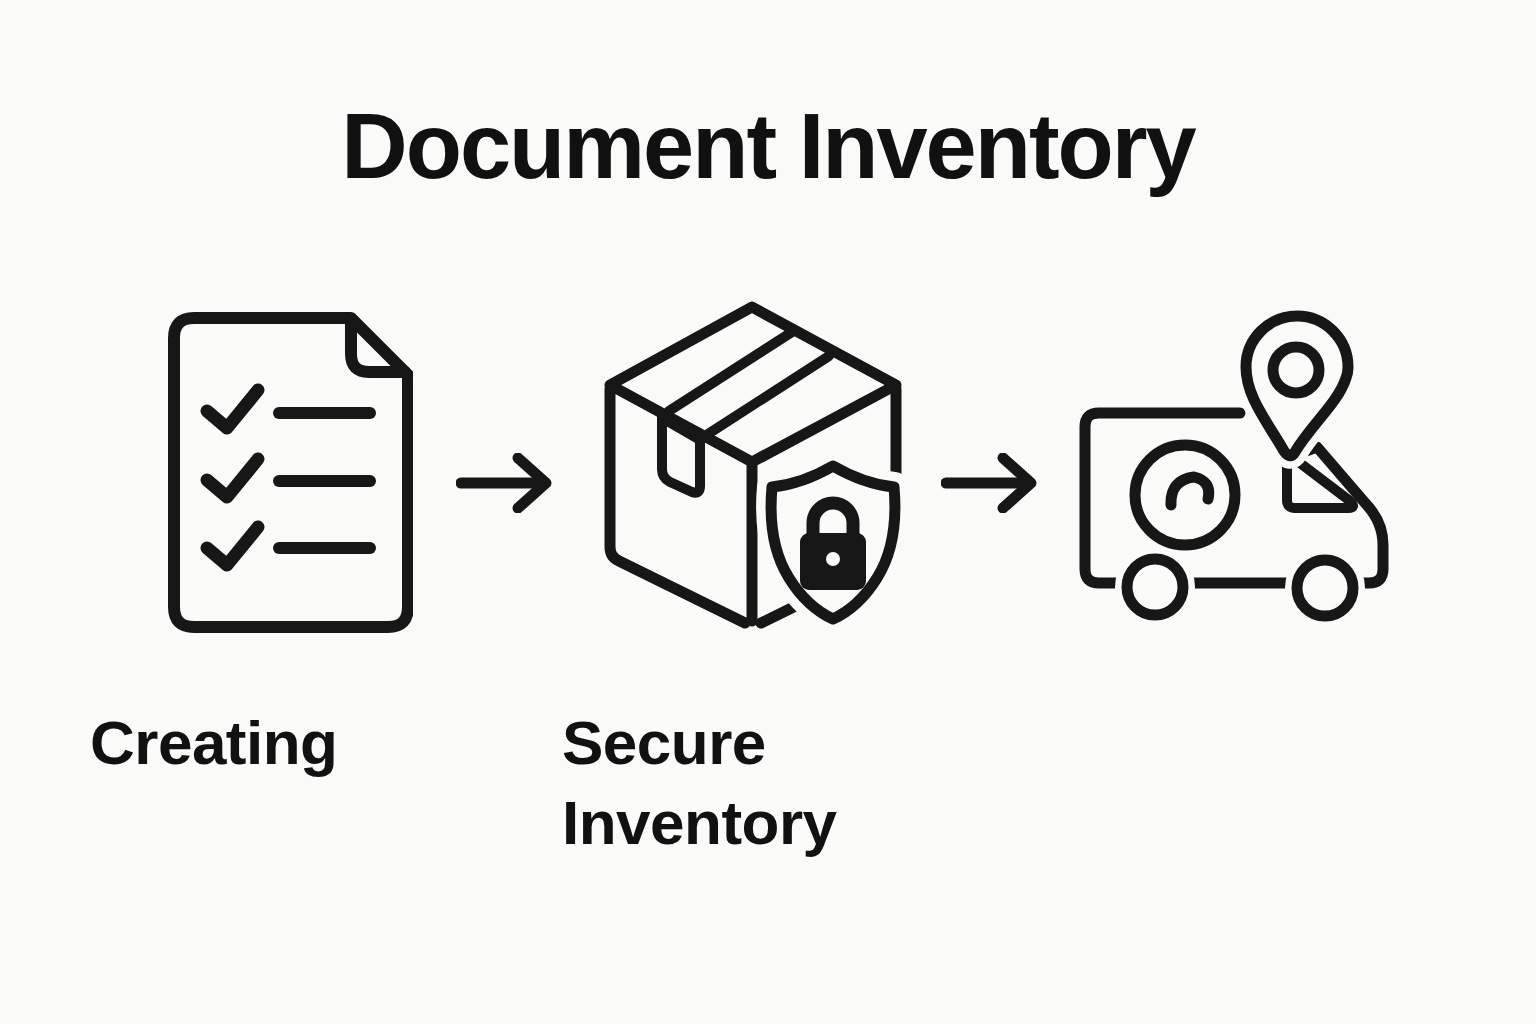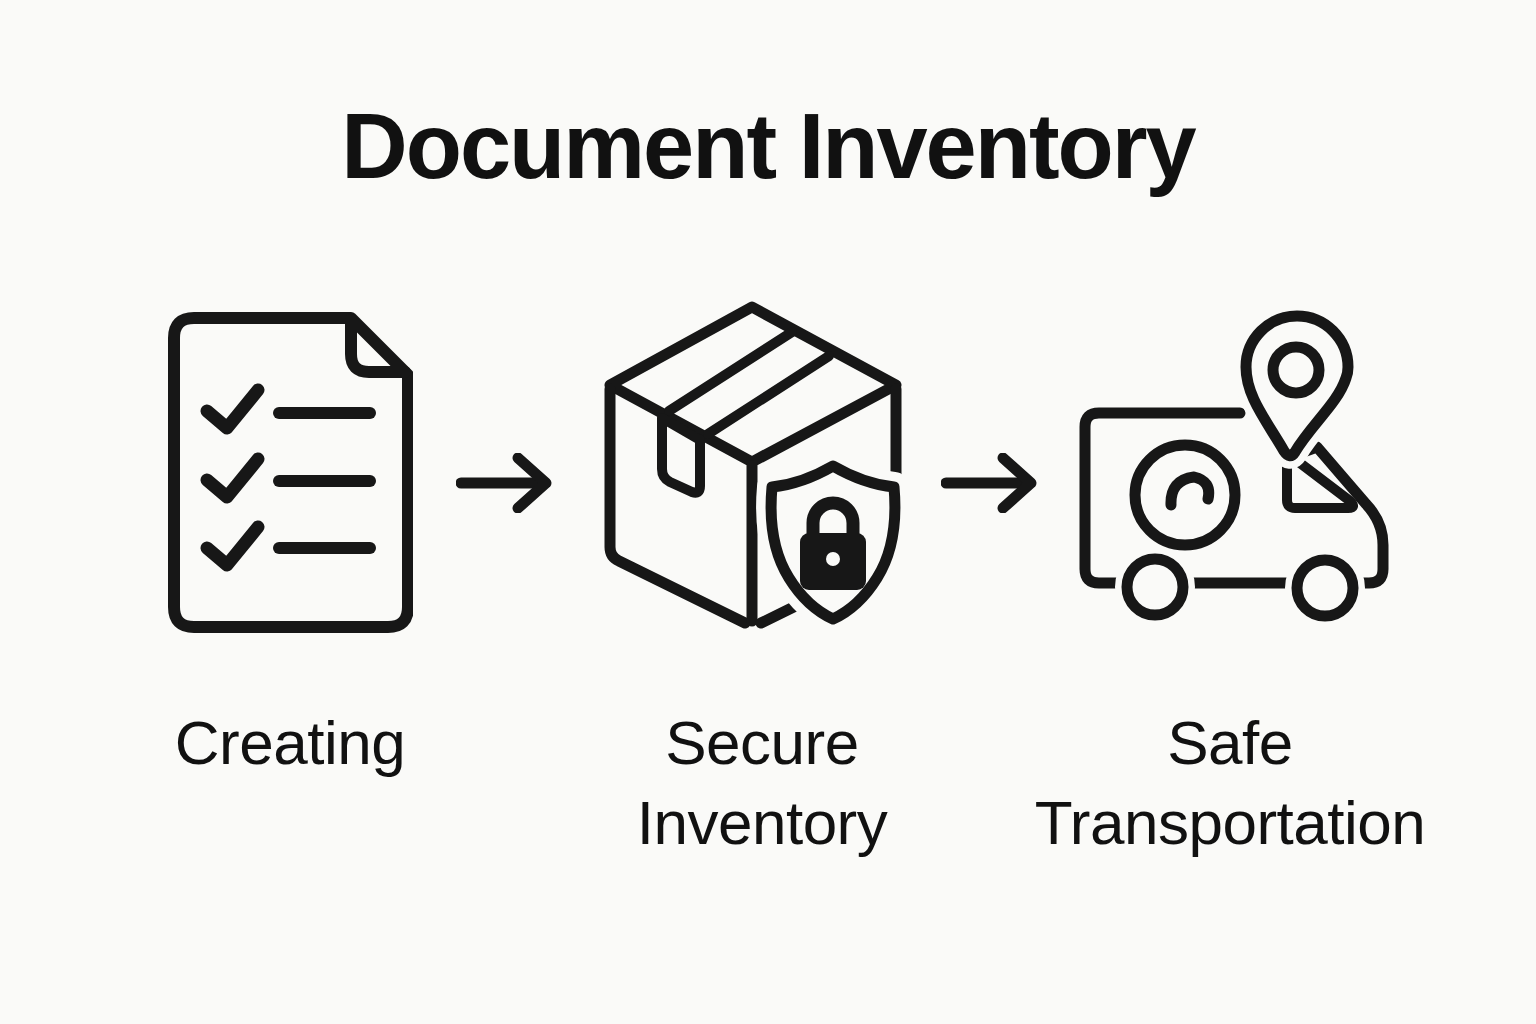--- a/index.html
+++ b/index.html
@@ -23,22 +23,21 @@
   }
   .icon{position:absolute;}
   .icon-doc{left:165px;top:310px;}
   .icon-box{left:595px;top:297px;}
   .icon-truck{left:1070px;top:308px;}
   .arrow{position:absolute;}
   .arrow-1{left:456px;top:453px;}
   .arrow-2{left:941px;top:453px;}
   .step-label{
     position:absolute;top:703px;
-    text-align:center;
-    font-size:62px;font-weight:400;letter-spacing:-0.5px;
+    font-size:62px;font-weight:700;letter-spacing:-0.5px;
     line-height:80px;color:var(--text);
   }
   .label-1{left:90px;width:400px;}
   .label-2{left:562px;width:400px;}
   .label-3{left:970px;width:520px;}
   svg{display:block;}
   .stroke{fill:none;stroke:var(--line);stroke-linecap:round;stroke-linejoin:round;}
   .halo{fill:var(--bg);stroke:var(--bg);stroke-linecap:round;stroke-linejoin:round;}
   .bgfill{fill:var(--bg);}
   .solid{fill:var(--line);}
@@ -109,15 +108,14 @@
     </g>
     <g>
       <path class="halo" stroke-width="26" d="M 227,8 C 199,8 176,31 176,59 C 176,88 196,112 214,143 Q 220,152 225,144 C 241,117 268,95 276,70 Q 278,65 278,59 C 278,31 255,8 227,8 Z"></path>
       <path class="stroke bgfill" stroke-width="11" d="M 227,8 C 199,8 176,31 176,59 C 176,88 196,112 214,143 Q 220,152 225,144 C 241,117 268,95 276,70 Q 278,65 278,59 C 278,31 255,8 227,8 Z"></path>
       <circle class="stroke" stroke-width="11" cx="226" cy="62" r="23"></circle>
     </g>
   </svg>
 
   <div class="step-label label-1">Creating</div>
   <div class="step-label label-2">Secure Inventory</div>
-  <div class="step-label label-3">Safe Transportation</div>
 
 </div>
 
 </body></html>

